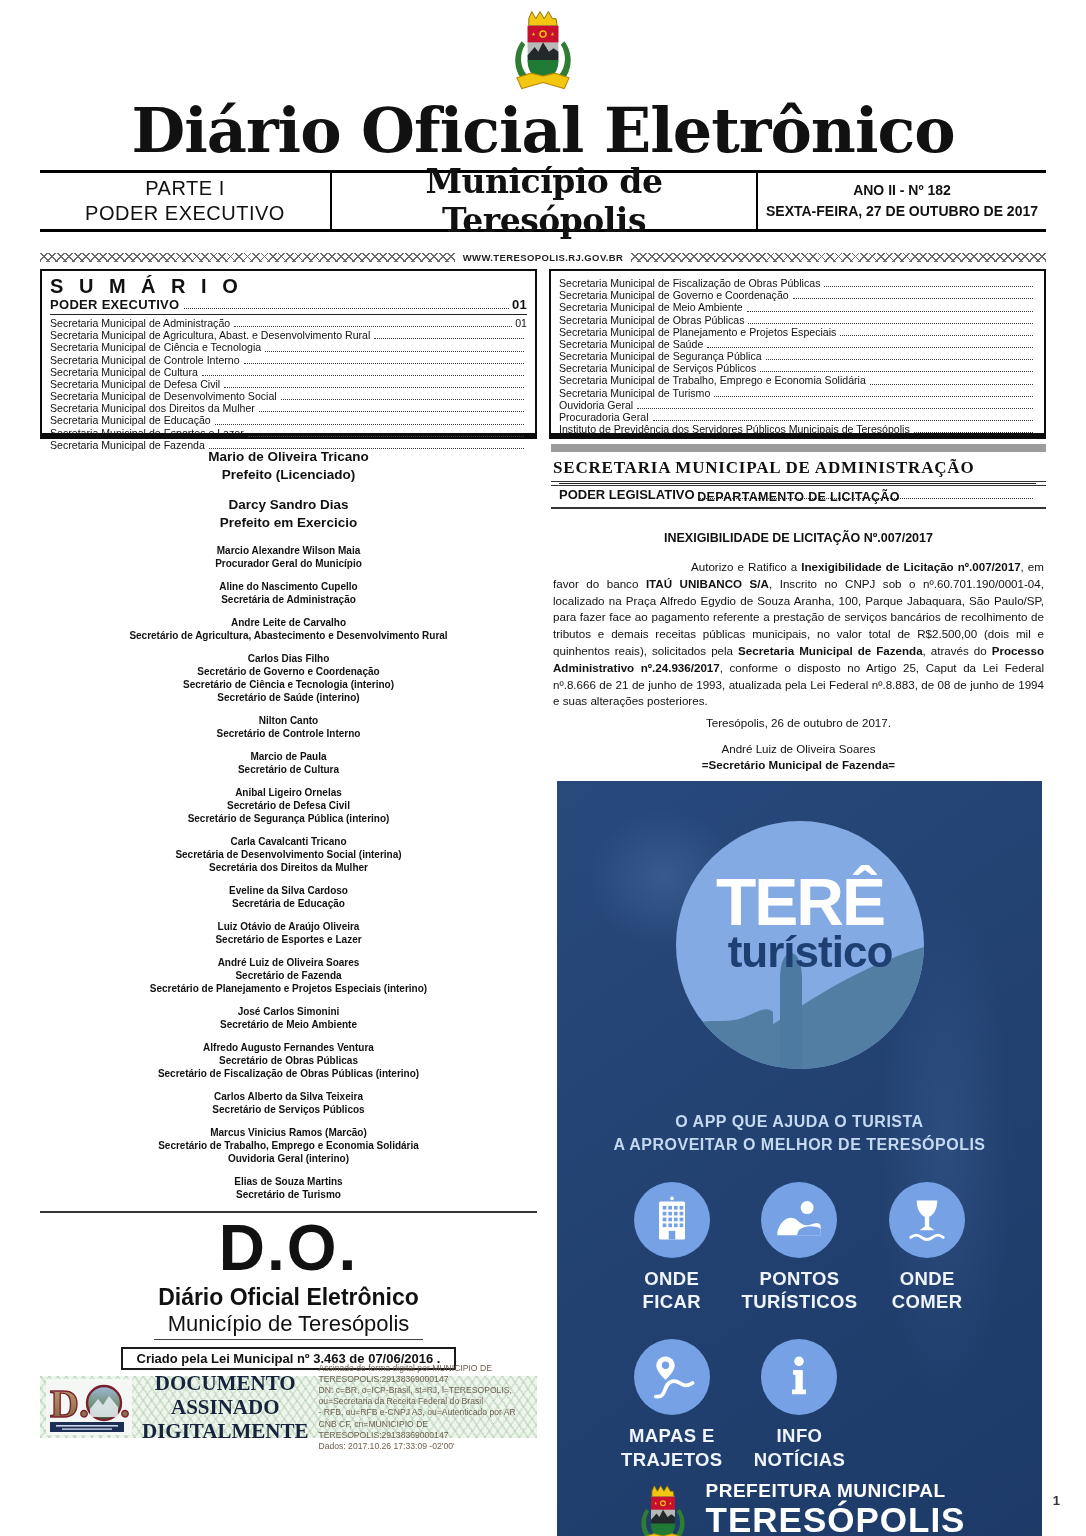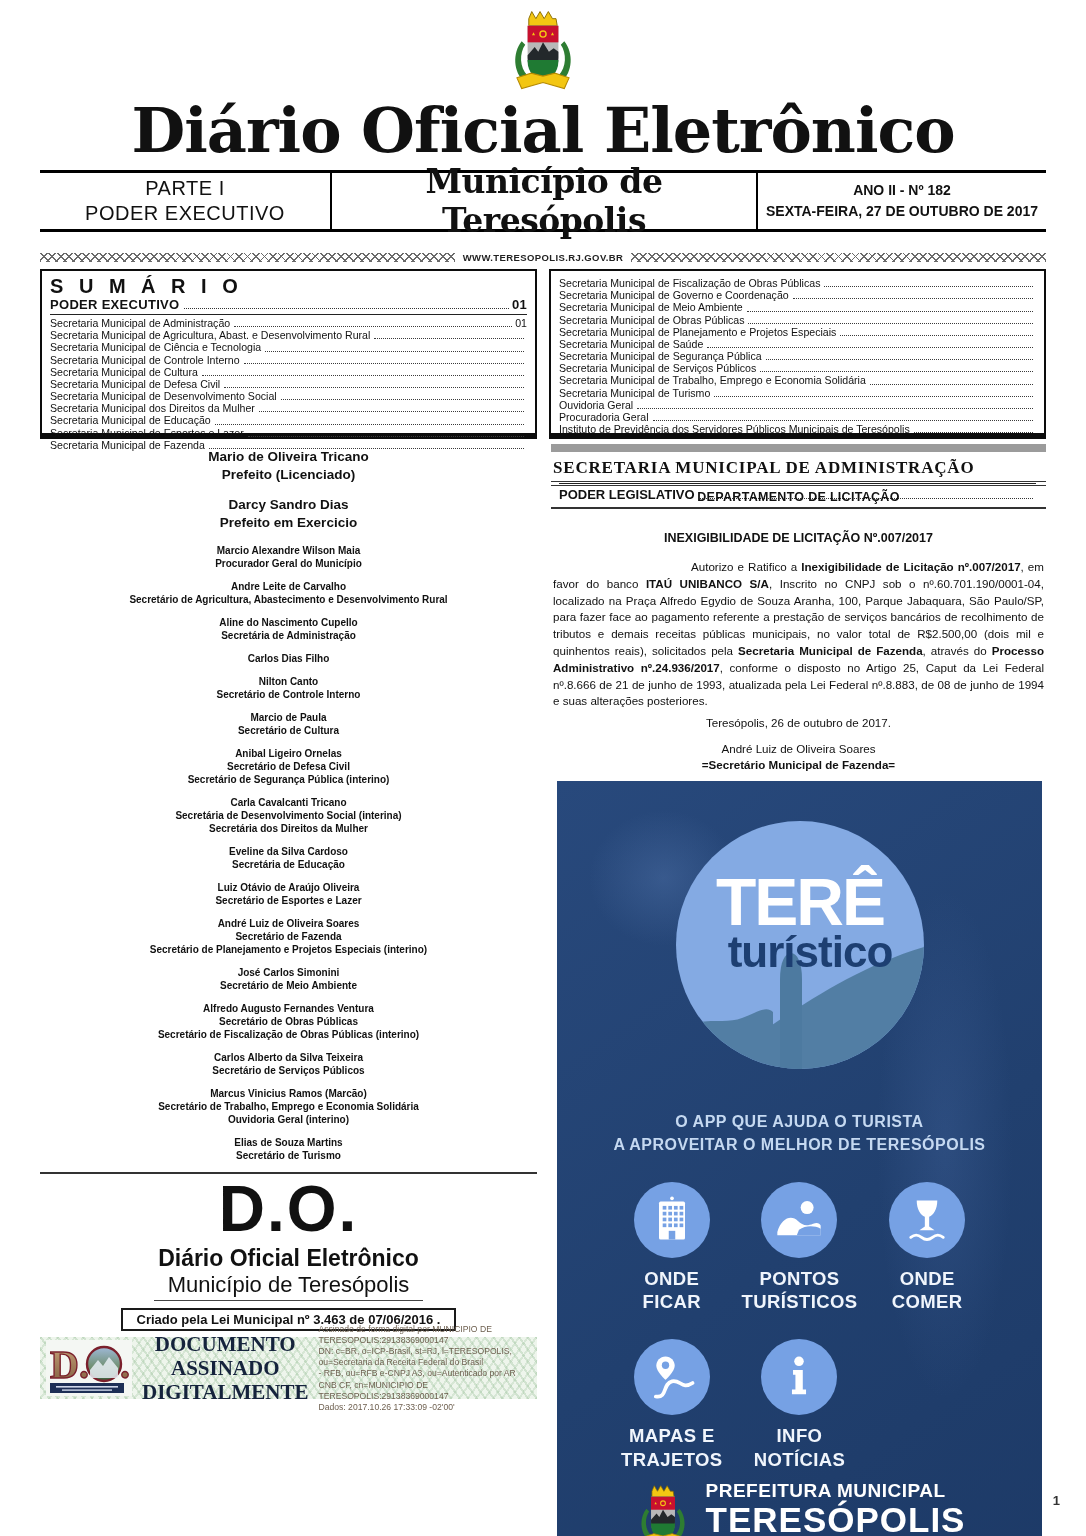--- a/index.html
+++ b/index.html
@@ -390,31 +390,34 @@
             <div class="name">Darcy Sandro Dias</div>
             <div class="roles">Prefeito em Exercicio</div>
           </div>
 
           <div class="official">
             <div class="name">Marcio Alexandre Wilson Maia</div>
             <div class="roles">Procurador Geral do Município</div>
           </div>
 
           <div class="official">
+            <div class="name">Aline do Nascimento Cupello</div>
+            <div class="roles">Secretária de Administração</div>
+          </div>
+
+          <div class="official">
             <div class="name">Andre Leite de Carvalho</div>
             <div class="roles">Secretário de Agricultura, Abastecimento e Desenvolvimento Rural</div>
           </div>
 
           <div class="official">
-            <div class="name">Aline do Nascimento Cupello</div>
-            <div class="roles">Secretária de Administração</div>
-          </div>
-
-          <div class="official">
             <div class="name">Carlos Dias Filho</div>
+            <div class="roles">Secretário de Governo e Coordenação
+Secretário de Ciência e Tecnologia (interino)
+Secretário de Saúde (interino)</div>
           </div>
 
           <div class="official">
             <div class="name">Nilton Canto</div>
             <div class="roles">Secretário de Controle Interno</div>
           </div>
 
           <div class="official">
             <div class="name">Marcio de Paula</div>
             <div class="roles">Secretário de Cultura</div>

